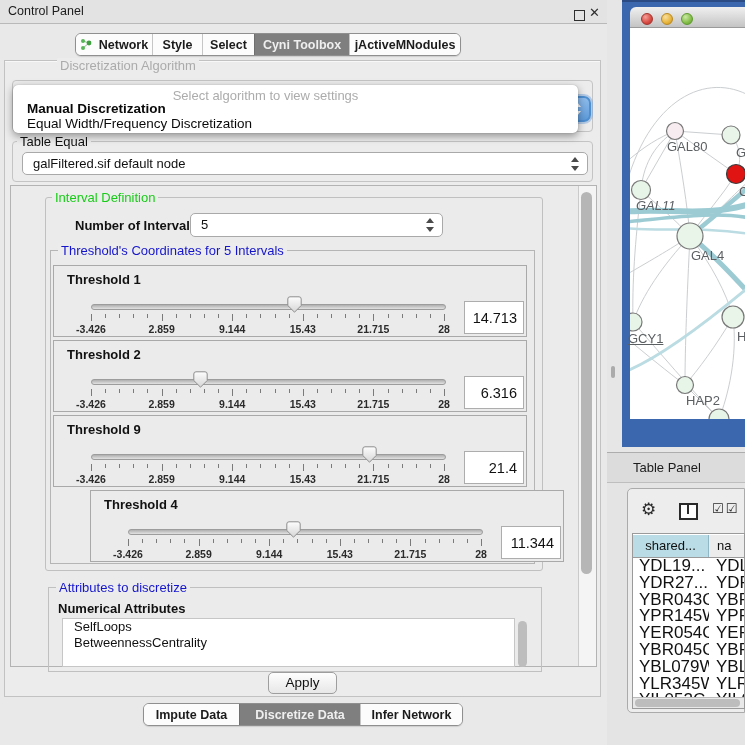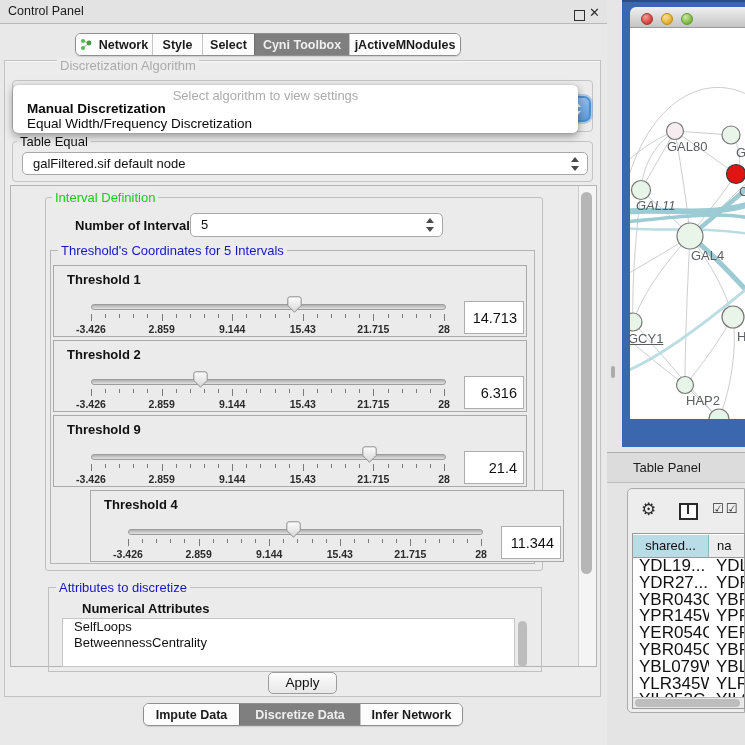--- a/index.html
+++ b/index.html
@@ -83,21 +83,21 @@
   .tick{position:absolute;top:0;width:1px;background:#7A7A7A;}
   .tick.minor{height:4px;}
   .tick.major{height:7px;}
   .ticklabels{position:absolute;left:37px;top:57px;width:353px;height:11px;}
   .ticklabel{position:absolute;transform:translateX(-50%);font-size:10.5px;font-weight:bold;color:#2B2B2B;white-space:nowrap;}
   .tfield{position:absolute;left:410px;top:35px;width:60px;height:33px;border:1px solid #ADADAD;
     background:#FFF;font-size:14.5px;color:#111;text-align:right;padding:0 6px 0 0;box-sizing:border-box;
     font-family:"Liberation Sans",sans-serif;}
   #attr-box{left:48px;top:587px;width:494px;height:85px;border:1px solid #C0C0C0;box-sizing:border-box;}
   #attr-label{left:56px;top:580px;color:#1515CC;}
-  #attr-heading{left:58px;top:601px;font-size:13px;font-weight:bold;color:#111;margin-left:24px;}
+  #attr-heading{left:58px;top:601px;font-size:13px;font-weight:bold;color:#111;}
   #attr-list{left:62px;top:618px;width:453px;height:49px;background:#FFF;border:1px solid #C6C6C6;box-sizing:border-box;overflow:hidden;}
   .attr-item{font-size:13px;color:#111;padding-left:11px;height:16px;line-height:16px;}
   #attr-scroll-thumb{left:518px;top:621px;width:9px;height:46px;border-radius:5px;background:#BDBDBD;}
   #apply-btn{left:268px;top:672px;width:67px;height:20px;border:1px solid #9E9E9E;border-radius:5px;
     background:linear-gradient(#FEFEFE,#E7E7E7);font-size:13.5px;color:#111;text-align:center;line-height:19px;}
   #splitter-handle{left:611px;top:366px;width:4px;height:12px;border-radius:2px;background:#ABABAB;}
   
   #net-frame{left:622px;top:0;width:123px;height:447px;background:#3A67AD;border-top:2px solid #2A4B84;box-sizing:border-box;}
   #net-titlebar{left:630px;top:7px;width:115px;height:21px;border-top-left-radius:6px;
     background:linear-gradient(#F0F0F0,#C4C4C4);border-bottom:1px solid #9A9A9A;box-sizing:border-box;}

